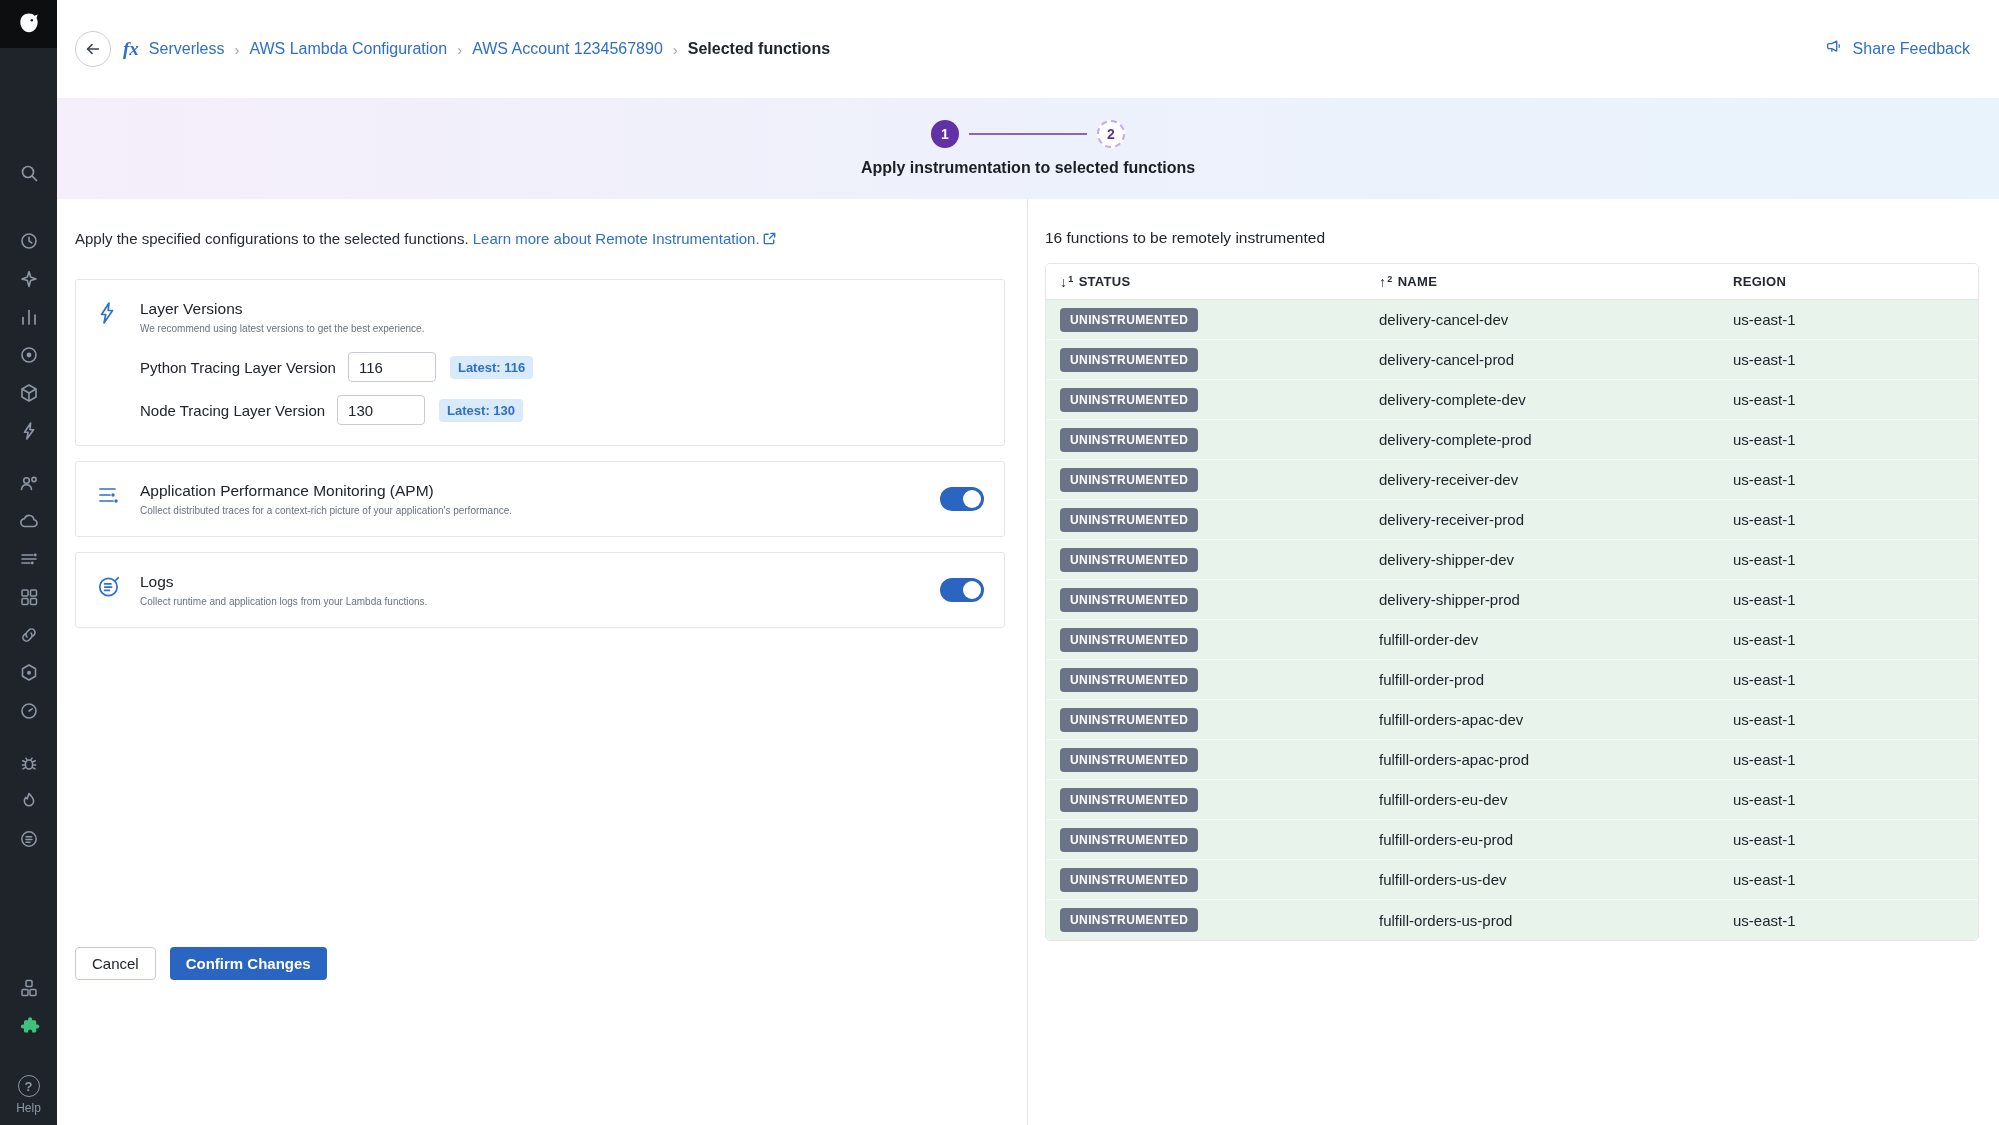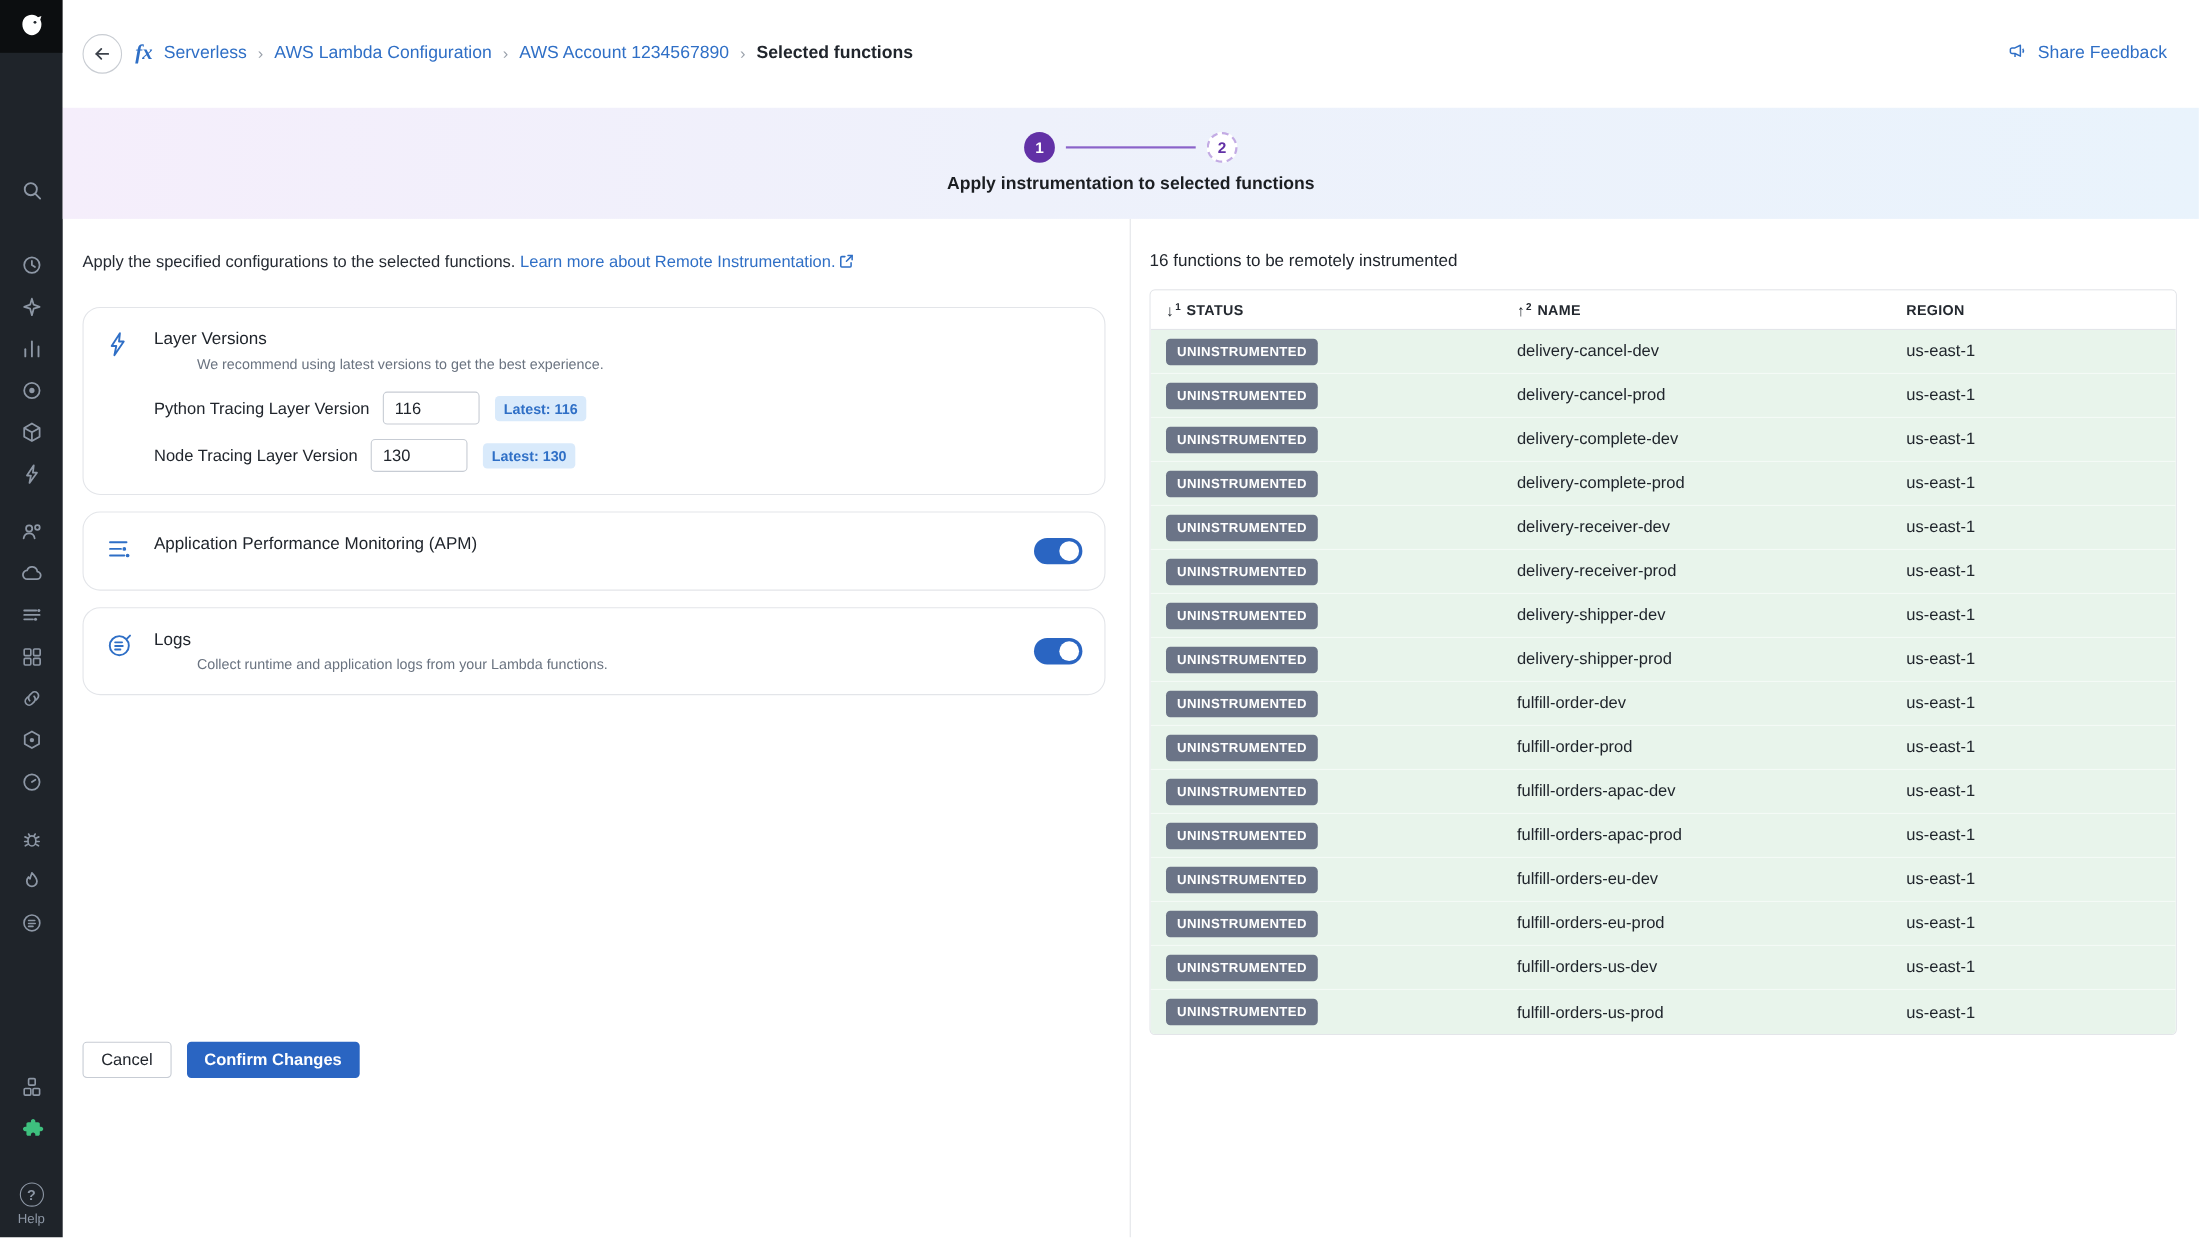--- a/index.html
+++ b/index.html
@@ -58,28 +58,28 @@
 
   .content { flex:1; display:flex; min-height:0; }
 
   
   .left-pane { width:971px; flex-shrink:0; border-right:1px solid var(--border,#e3e5e9);
     padding:30px 22px 0 18px; display:flex; flex-direction:column; }
   .intro { font-size:15px; color:#262b33; line-height:20px; }
   .learn-link { color:var(--accent,#2f6fc6); cursor:pointer; text-decoration:none; white-space:nowrap; }
   .ext-icon svg { vertical-align:-2px; margin-left:2px; }
 
-  .card { border:1px solid var(--border,#e3e5e9); border-radius:16px; background:#fff;
+  .card { border:1px solid var(--border,#e3e5e9); border-radius:3px; background:#fff;
     padding:20px; display:flex; gap:16px; }
   .card.lv { margin-top:30px; }
   .card.row-card { margin-top:15px; align-items:flex-start; }
   .card-icon { width:28px; flex-shrink:0; color:var(--accent,#2f6fc6); padding-top:1px; }
   .card-body { flex:1; min-width:0; }
   .card-title { font-size:15.5px; color:var(--text,#20252c); }
-  .card-sub { font-size:13px; color:var(--muted,#6a7380); margin-top:5px;margin-left:39px; }
+  .card-sub { font-size:10px; color:var(--muted,#6a7380); margin-top:5px; }
 
   .lv-rows { margin-top:6px; }
   .lv-row { display:flex; align-items:center; margin-top:13px; }
   .lv-row:first-child { margin-top:18px; }
   .lv-label { font-size:15px; color:var(--text,#20252c); margin-right:12px; }
   .ver-input { width:88px; height:30px; border:1px solid #c7ccd4; border-radius:4px;
     padding:0 10px; font-size:15px; font-family:inherit; color:var(--text,#20252c); background:#fff; }
   .latest-badge { margin-left:14px; background:var(--latest-bg,#d9eafb); color:var(--accent,#2f6fc6);
     font-size:13px; font-weight:bold; padding:4px 8px; border-radius:4px; white-space:nowrap; }
 
@@ -346,20 +346,21 @@
             <svg width="24" height="24" viewBox="0 0 24 24" fill="none" stroke="currentColor" stroke-width="1.7" stroke-linecap="round">
                 <path d="M4 6h15"></path>
                 <path d="M4 12h10"></path>
                 <path d="M4 18h13"></path>
                 <circle cx="17" cy="12" r="1.7" fill="currentColor" stroke="none"></circle>
                 <circle cx="20" cy="18" r="1.7" fill="currentColor" stroke="none"></circle>
               </svg>
           </div>
           <div class="card-body">
             <div class="card-title">Application Performance Monitoring (APM)</div>
+            <div class="card-sub">Collect distributed traces for a context-rich picture of your application's performance.</div>
           </div>
           <div class="toggle on"></div>
         </div>
 
         <div class="card row-card">
           <div class="card-icon">
             <svg width="26" height="26" viewBox="0 0 24 24" fill="none" stroke="currentColor" stroke-width="1.6" stroke-linecap="round">
                 <circle cx="11.5" cy="12" r="8"></circle>
                 <path d="M8 9.2h5.8"></path>
                 <path d="M8 12.2h6.4"></path>

